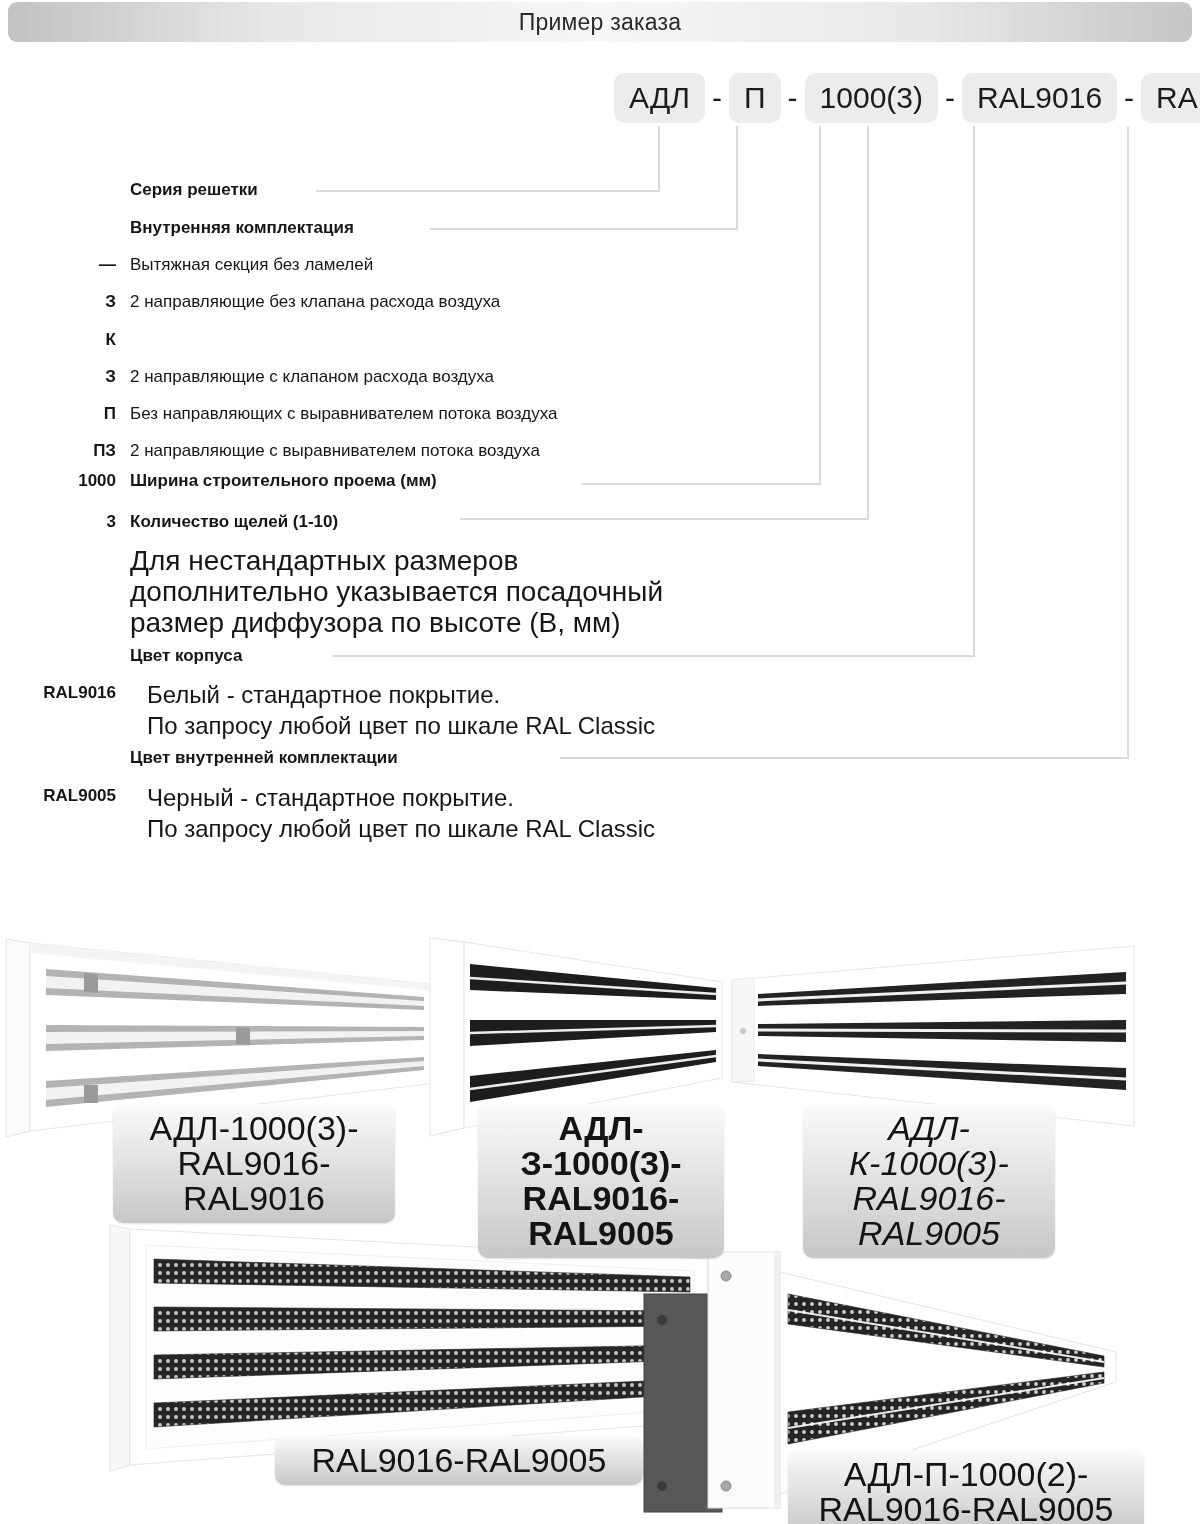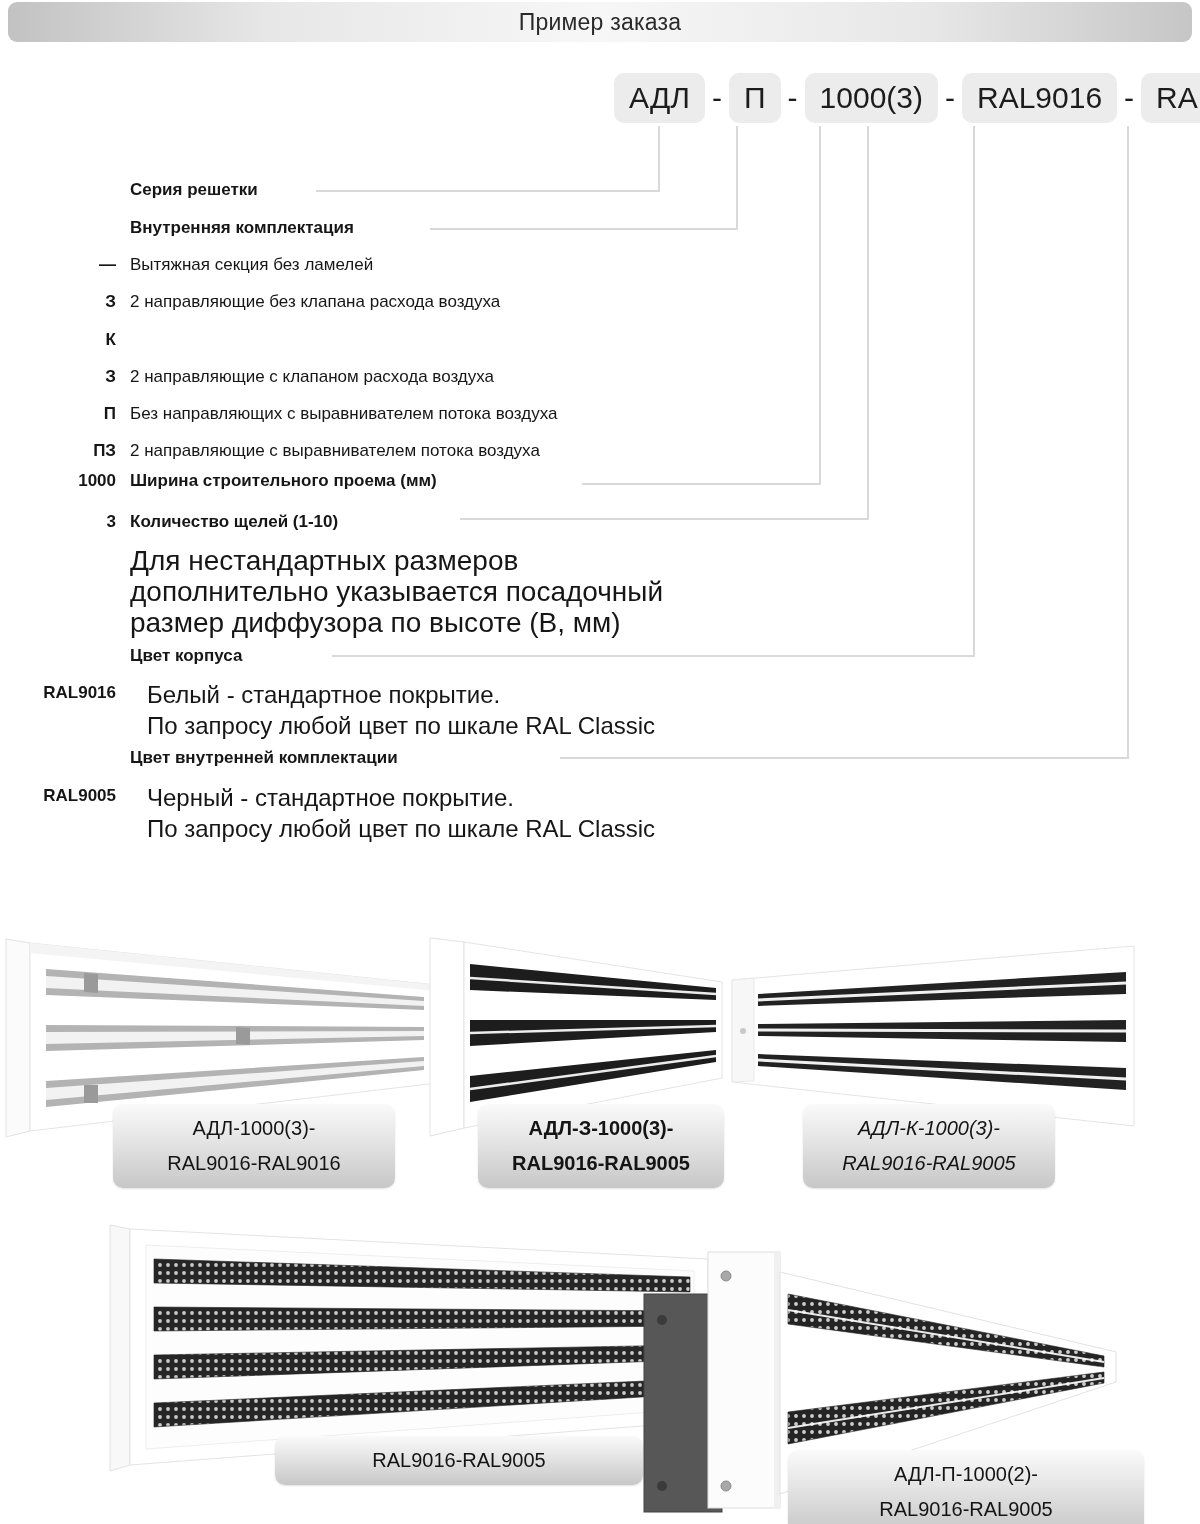--- a/index.html
+++ b/index.html
@@ -28,21 +28,21 @@
   .row{position:absolute;left:0;width:900px;height:26px;font-size:17px;line-height:26px;}
   .row .code{position:absolute;left:0;top:0;width:116px;text-align:right;font-weight:bold;}
   .row .txt{position:absolute;left:130px;top:0;white-space:nowrap;}
   .bold{font-weight:bold;}
   .note{position:absolute;left:130px;font-size:28px;line-height:31px;}
   .desc{position:absolute;left:130px;font-size:24px;line-height:31px;margin-left:17px;}
   
   .plate{
     position:absolute;border-radius:10px;padding:7px 10px;box-sizing:border-box;
     background:linear-gradient(180deg,#fafafa 0%,#e2e2e2 48%,#c7c7c7 100%);
-    text-align:center;font-size:20px;line-height:35px;color:#141414;
+    text-align:center;font-size:34px;line-height:35px;color:#141414;
     box-shadow:0 1px 2px rgba(0,0,0,0.12);
   }
   .figure{position:absolute;}
   svg{display:block;}
 </style>
 </head>
 <body>
 
 <div class="page">
 

